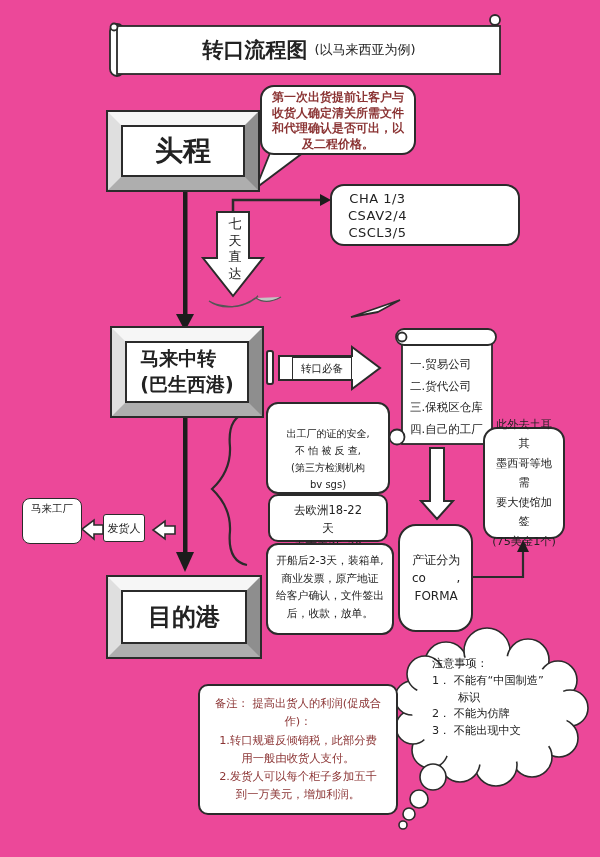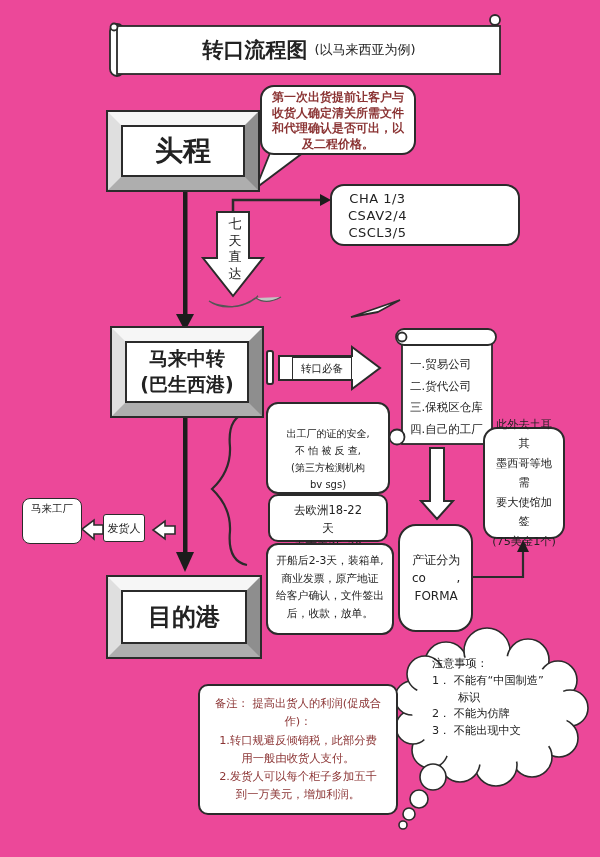--- a/index.html
+++ b/index.html
@@ -6,21 +6,21 @@
   .stage{position:relative;width:600px;height:857px;background:#ec4899;
          font-family:"DejaVu Sans",sans-serif;color:#222;overflow:hidden;}
   .abs{position:absolute;}
   .pre{white-space:pre-line;}
   .prex{white-space:pre;}
   .rbox{position:absolute;background:#fff;border:2px solid #2b2b2b;box-sizing:border-box;text-align:center;}
   .box3d{position:absolute;background:#fff;border:13px solid;
          border-color:#f6f6f6 #8e8e8e #aeaeae #dfdfdf;
          box-shadow:0 0 0 2px #2b2b2b, inset 0 0 0 2px #2b2b2b;
          box-sizing:border-box;display:flex;align-items:center;justify-content:center;
-         text-align:center;font-weight:bold;line-height:1.35;}
+         font-weight:bold;line-height:1.35;}
   .redtext{color:#8b3434;}
   .flexc{display:flex;align-items:center;}
 </style>
 </head>
 <body>
 
 <div class="stage">
 
   <svg class="abs" style="left:0;top:0;" width="600" height="857" viewBox="0 0 600 857">
     <g fill="#ffffff" stroke="#2b2b2b" stroke-width="2">

